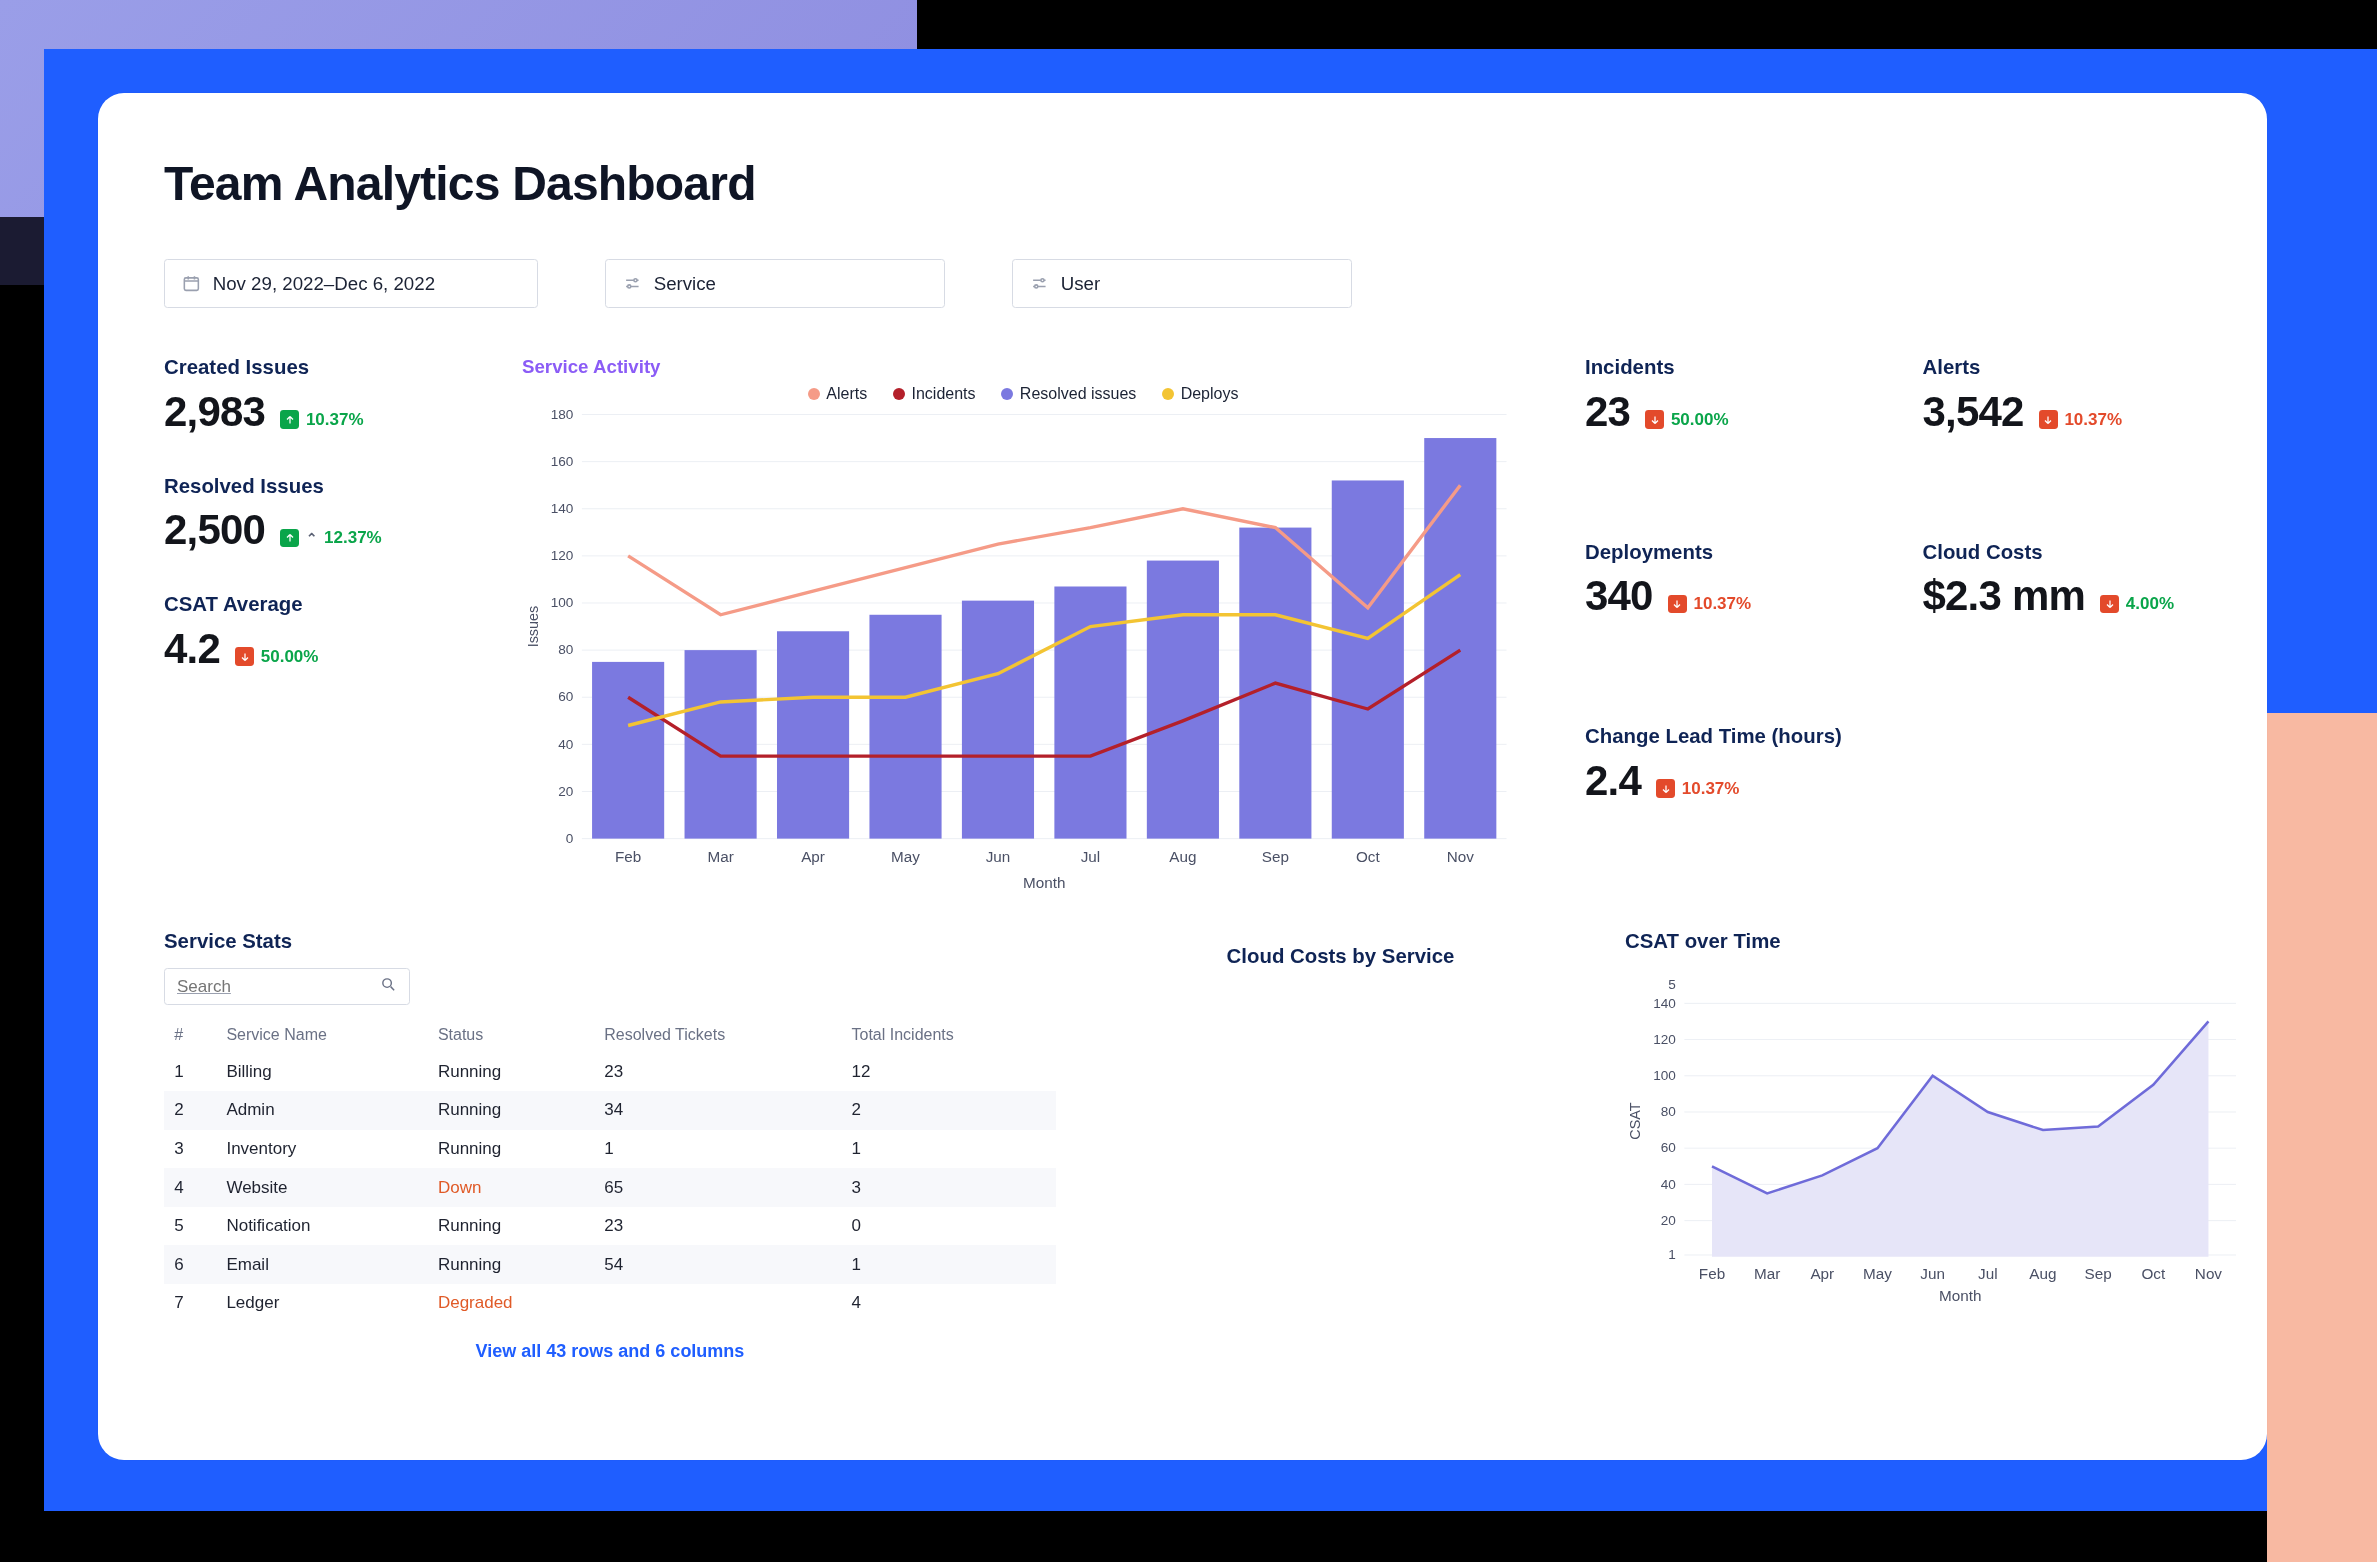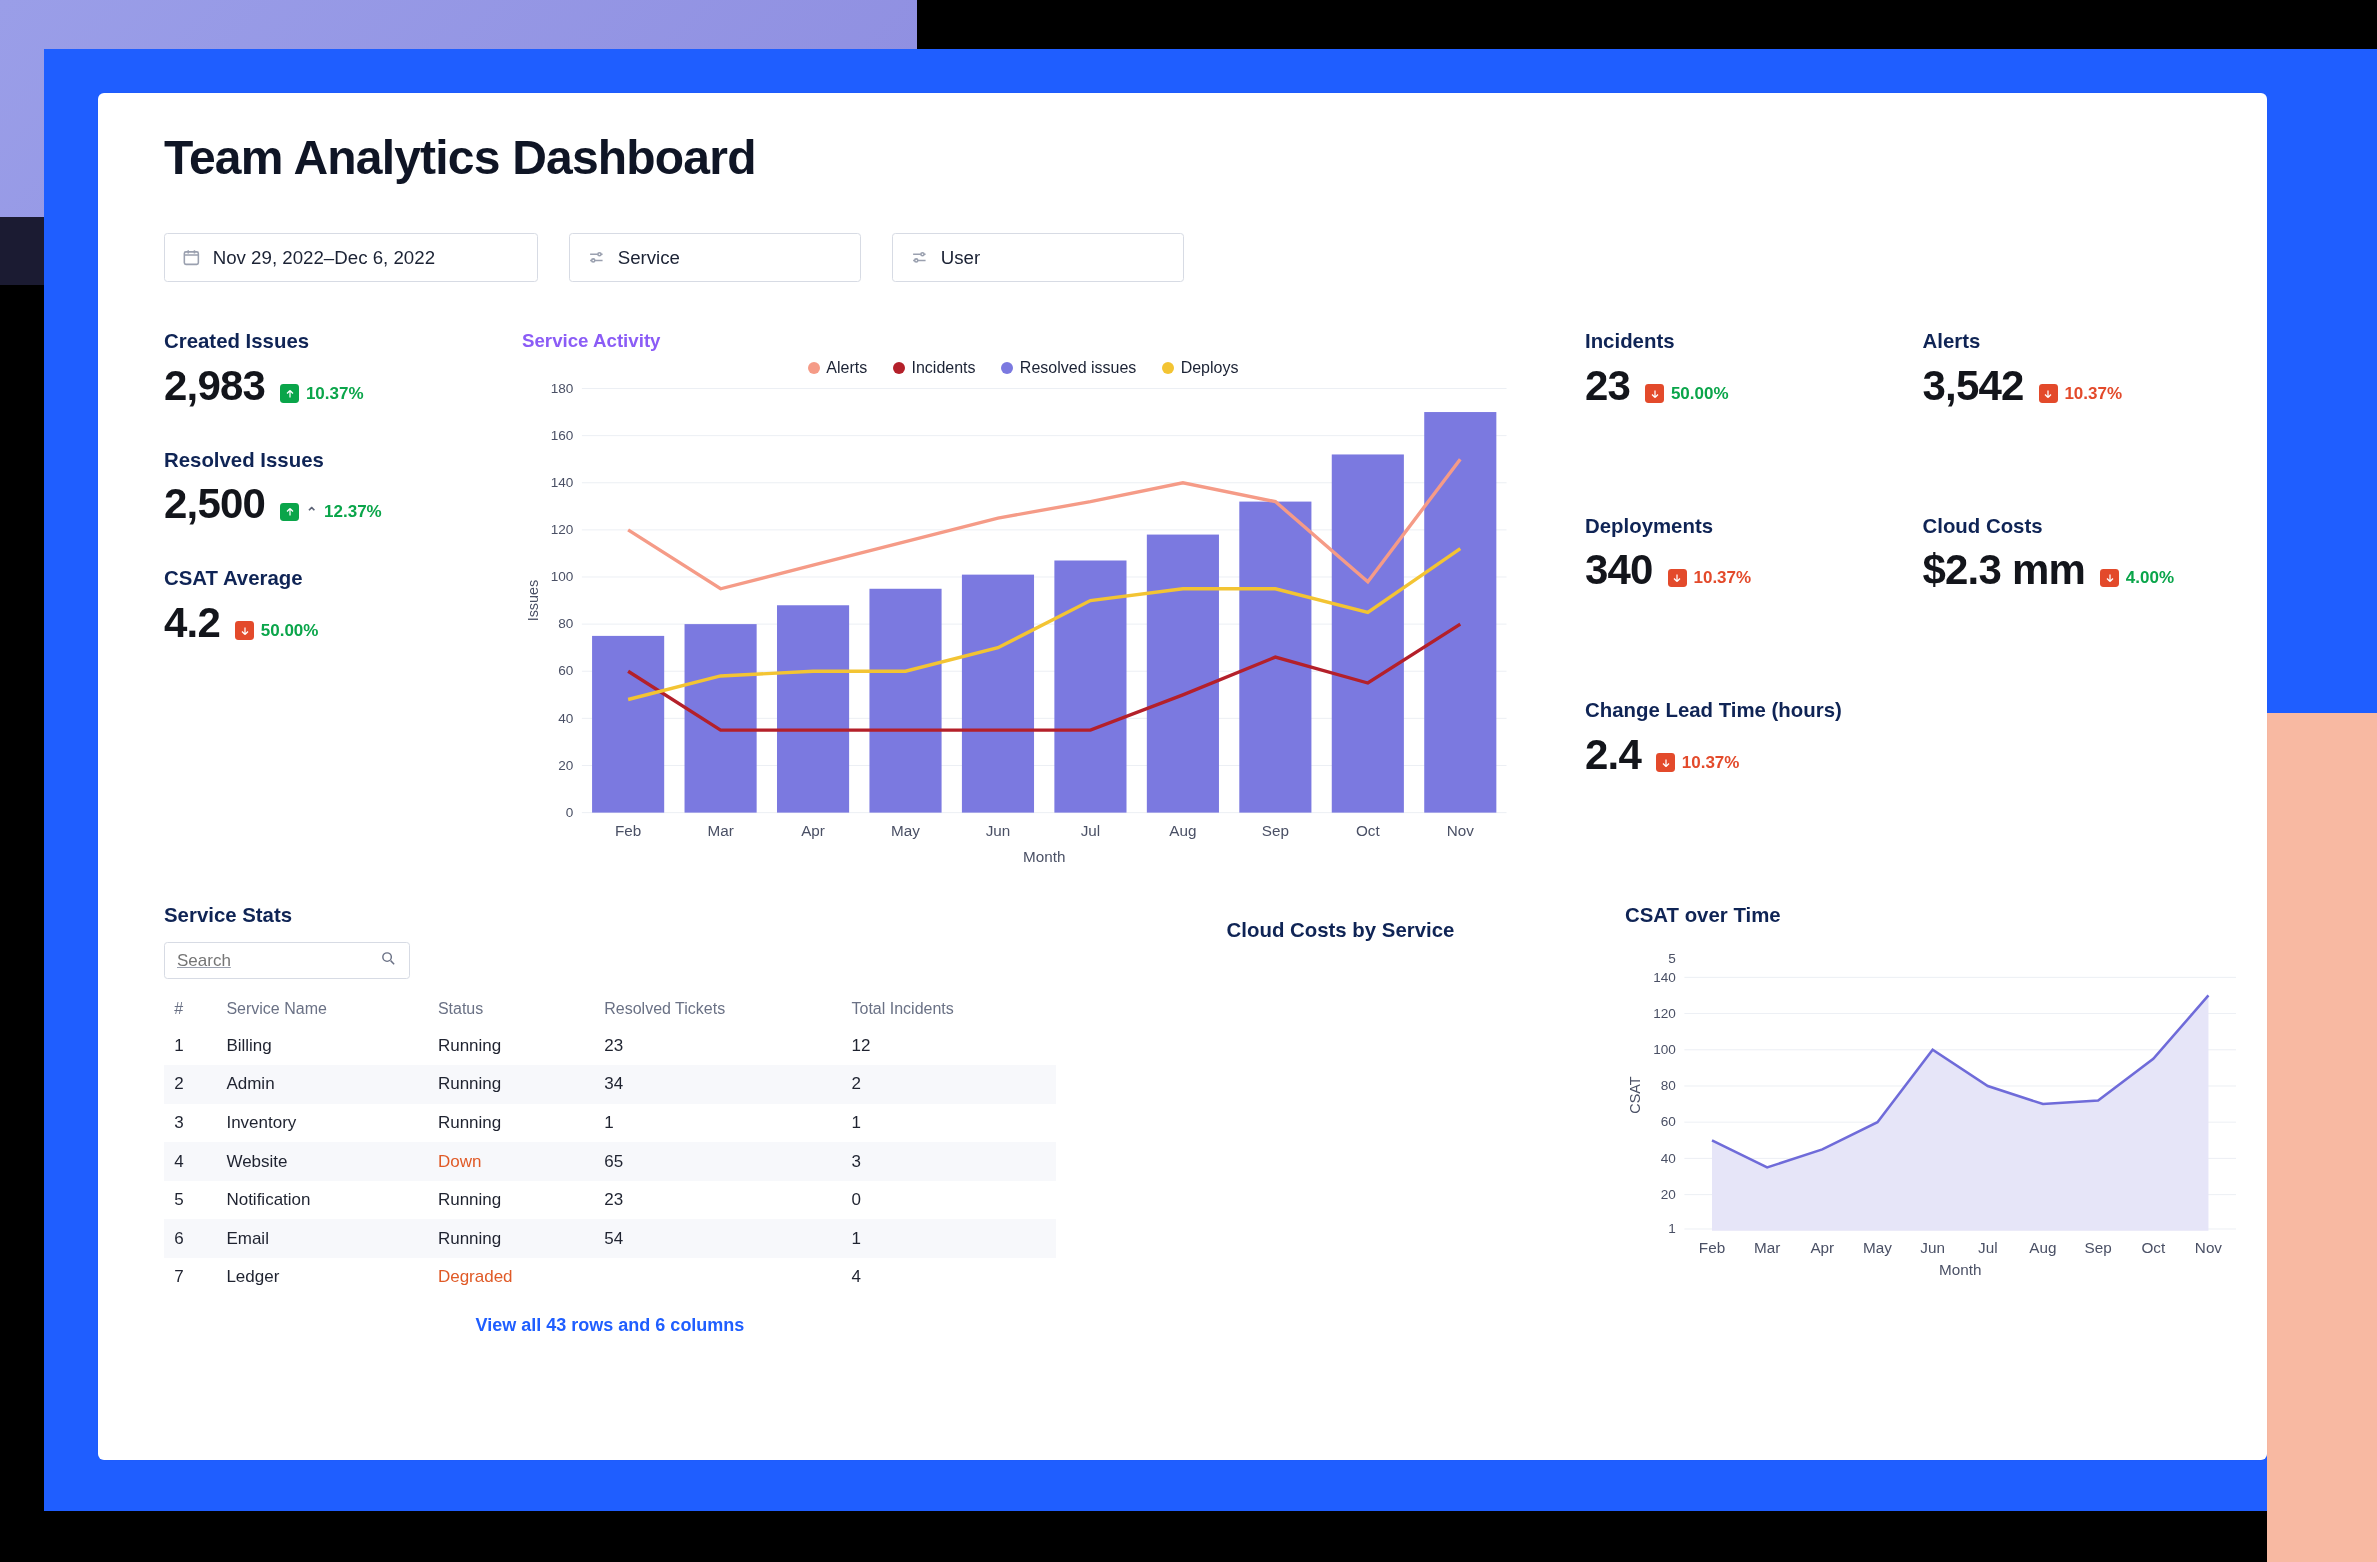--- a/index.html
+++ b/index.html
@@ -7,34 +7,34 @@
   body { background: #000; position: relative; }
 
   
   .bg-purple { position:absolute; top:0; left:0; width:917px; height:267px; background:linear-gradient(135deg,#9a9ee8,#8e8de0); z-index:1;}
   .bg-blue   { position:absolute; top:49px; left:44px; right:0; bottom:51px; background:#1f5eff; z-index:2;}
   .bg-orange { position:absolute; right:0; bottom:0; width:110px; height:849px; background:#f8b9a2; z-index:3;}
   .bg-dark-strip { position:absolute; left:0; top:217px; width:44px; height:68px; background:#1b1b32; z-index:3;}
 
   .panel {
     position:absolute; top:93px; left:98px; right:110px; bottom:102px;
-    background:#fff; border-radius:6px; z-index:5; padding:37px 66px 34px 66px;
+    background:#fff; border-radius:26px; z-index:5; padding:63px 66px 34px 66px;
     box-shadow:0 0 0 0.8px rgba(0,0,0,0.02);
   }
 
   h1 { font-size:48px; font-weight:800; color:#0f1525; letter-spacing:-0.8px; }
 
   .filters { display:flex; gap:31px; margin-top:48px; }
   .filter {
     border:0.8px solid #d7dbe4; border-radius:3.4px; height:49px;
     display:flex; align-items:center; padding:0 17px; font-size:18.7px; color:#1b2234;
     gap:12px; background:#fff; cursor:pointer;
   }
   .filter.date { width:374px; }
-  .filter.sel  { width:292px; }
+  .filter.sel  { width:340px;margin-left:36px; }
   .icon-cal, .icon-sliders { color:#9aa0af; display:inline-flex; }
   .icon-cal svg, .icon-sliders svg { width:18.7px; height:18.7px; }
 
   .content { display:grid; grid-template-columns: 297px 1002px 1fr; gap:17px 61px; margin-top:48px; }
 
   
   .metric { margin-bottom:39px; }
   .metric-label { font-size:20.4px; font-weight:600; color:#0f2455; margin-bottom:8.5px; }
   .metric-row { display:flex; align-items:baseline; gap:15.3px;text-align:right; }
   .metric-value { font-size:42px; font-weight:800; color:#13151b; letter-spacing:-0.8px;}

